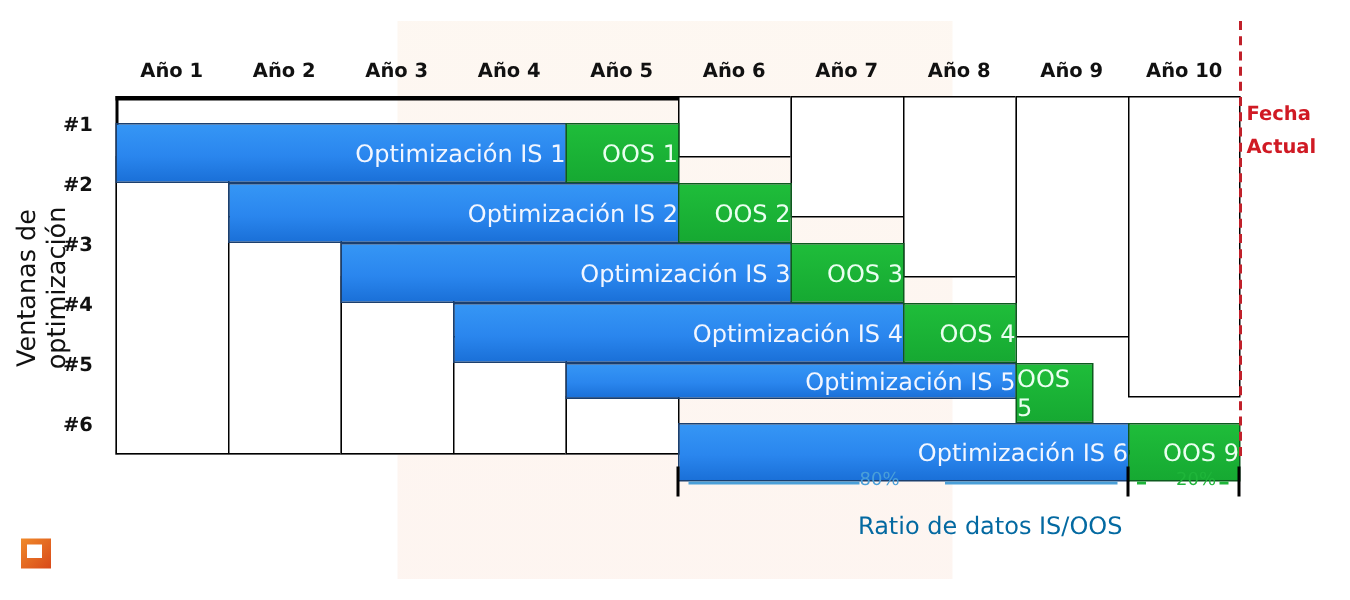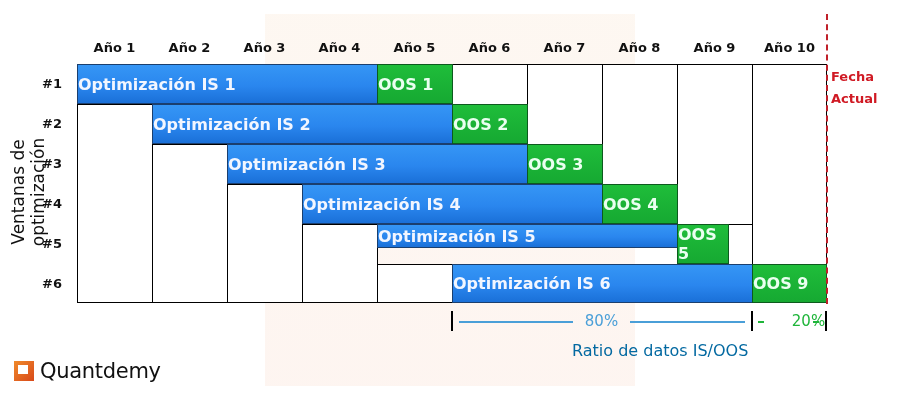--- a/index.html
+++ b/index.html
@@ -9,29 +9,29 @@
                background:linear-gradient(180deg,#fdf6ef 0%, #fdf3ee 100%); opacity:0.85; }
   .col-header { position:absolute; top:40px; width:75px; text-align:center; font-weight:bold;
                 font-size:13px; color:#111; }
   .row-label { position:absolute; left:42px; width:30px; font-weight:bold; font-size:13px; color:#111; }
   .yaxis-title { position:absolute; left:-72px; top:172px; width:200px; text-align:center;
                  transform:rotate(-90deg); font-size:17px; color:#111; }
   .grid { position:absolute; left:77px; top:64px; width:750px; height:239px;
           border-top:3px solid #000; border-bottom:3px solid #000; border-left:2px solid #000;
           box-sizing:border-box; }
   .cell { position:absolute; border:1px solid #000; box-sizing:border-box; background:#fff; }
-  .bar { position:absolute; box-sizing:border-box; display:flex; align-items:center; justify-content:flex-start;
-         color:#f2f6ff; font-weight:bold; font-size:16px; border:1px solid #1b3f6e; }
+  .bar { position:absolute; box-sizing:border-box; display:flex; align-items:center; justify-content:flex-end;
+         color:#f2f6ff; font-weight:normal; font-size:16px; border:1px solid #1b3f6e;margin-top:18px; }
   .bar.is { background:linear-gradient(180deg,#3596f5 0%, #2a86ee 55%, #1a70d8 100%); }
   .bar.oos { background:linear-gradient(180deg,#1fbd3a 0%, #16a932 100%); color:#eafff0; border-color:#0d5a1e; }
   .today-line { position:absolute; left:826px; top:14px; height:290px; border-left:2px dashed #c0202a; }
   .today-label { position:absolute; left:831px; top:18px; color:#d01a24; font-weight:bold; font-size:13px; line-height:22px;margin-top:48px; }
   .tick { position:absolute; top:311px; width:2px; height:20px; background:#000; }
   .ratio-line { position:absolute; top:321px; height:2px; }
-  .ratio-label { position:absolute; top:312px; font-size:15px; text-align:center; }
+  .ratio-label { position:absolute; top:312px; font-size:12px; text-align:left; }
   .ratio-title { position:absolute; left:572px; top:341px; font-size:16px; color:#0369a1; }
   .logo { position:absolute; left:14px; top:359px; display:flex; align-items:center; }
   .logo-mark { width:20px; height:20px; background:linear-gradient(135deg,#f08a2a,#d8491a);
                position:relative; box-sizing:border-box; }
   .logo-mark::after { content:""; position:absolute; left:4px; top:4px; width:10px; height:9px;
                       background:#fff; }
   .logo-text { margin-left:6px; font-size:21px; color:#111; letter-spacing:-0.3px; }
 </style>
 </head>
 <body>
@@ -120,14 +120,13 @@
 <div class="ratio-line" style="left:459px;width:114px;background:#4a9fd8"></div>
 <div class="ratio-line" style="left:630px;width:115px;background:#4a9fd8"></div>
 <div class="ratio-label" style="left:573px;width:57px;color:#4a9fd8">80%</div>
 <div class="ratio-line" style="left:758px;width:6px;background:#1fb53a"></div>
 <div class="ratio-line" style="left:813px;width:6px;background:#1fb53a"></div>
 <div class="ratio-label" style="left:784px;width:49px;color:#1fb53a">20%</div>
 <div class="ratio-title">Ratio de datos IS/OOS</div>
 
 <div class="logo">
   <div class="logo-mark"></div>
-  <div class="logo-text">Quantdemy</div>
 </div>
 
 </body></html>

